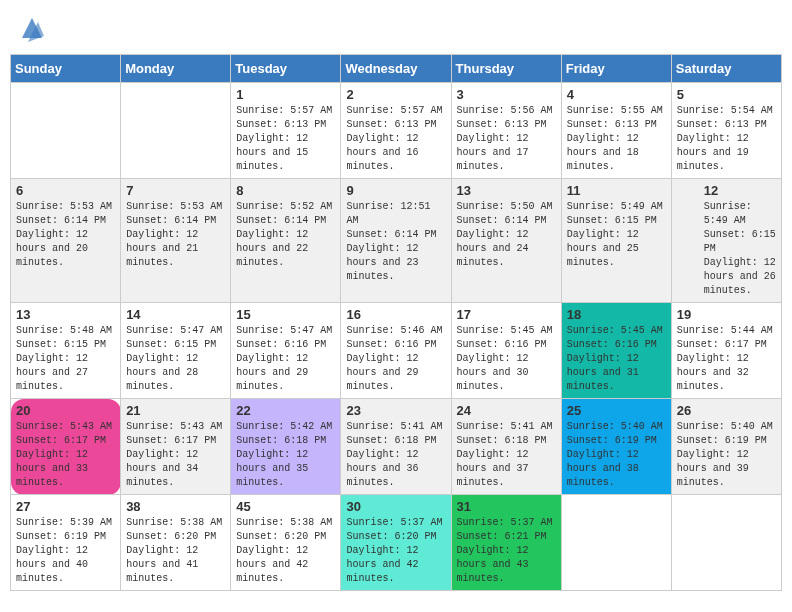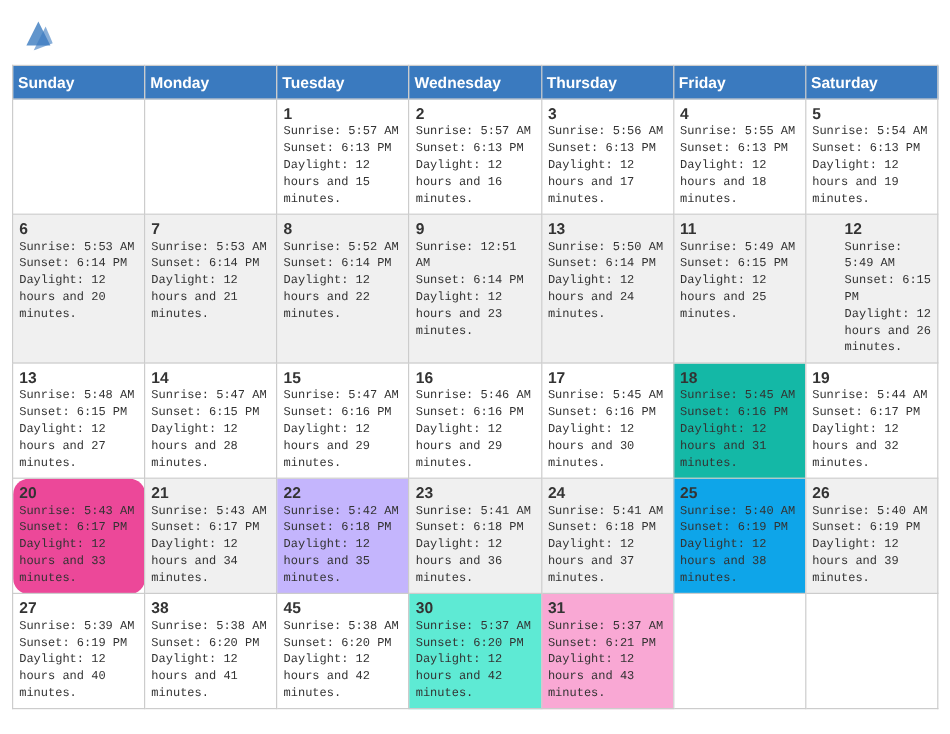--- a/index.html
+++ b/index.html
@@ -307,21 +307,21 @@
           <div class="day-info" style="white-space: pre-line;">Sunrise: 5:38 AM
 Sunset: 6:20 PM
 Daylight: 12 hours and 42 minutes.</div>
         </td>
         <td style="background-color: #5eead4;">
           <span class="day-number">30</span>
           <div class="day-info" style="white-space: pre-line;">Sunrise: 5:37 AM
 Sunset: 6:20 PM
 Daylight: 12 hours and 42 minutes.</div>
         </td>
-        <td style="background-color: #f9a8d4;">
+        <td style="background-color: #22c55e;">
           <span class="day-number">31</span>
           <div class="day-info" style="white-space: pre-line;">Sunrise: 5:37 AM
 Sunset: 6:21 PM
 Daylight: 12 hours and 43 minutes.</div>
         </td>
         <td class="empty-cell"></td>
         <td class="empty-cell"></td>
       </tr>
     </tbody>
 </table>

